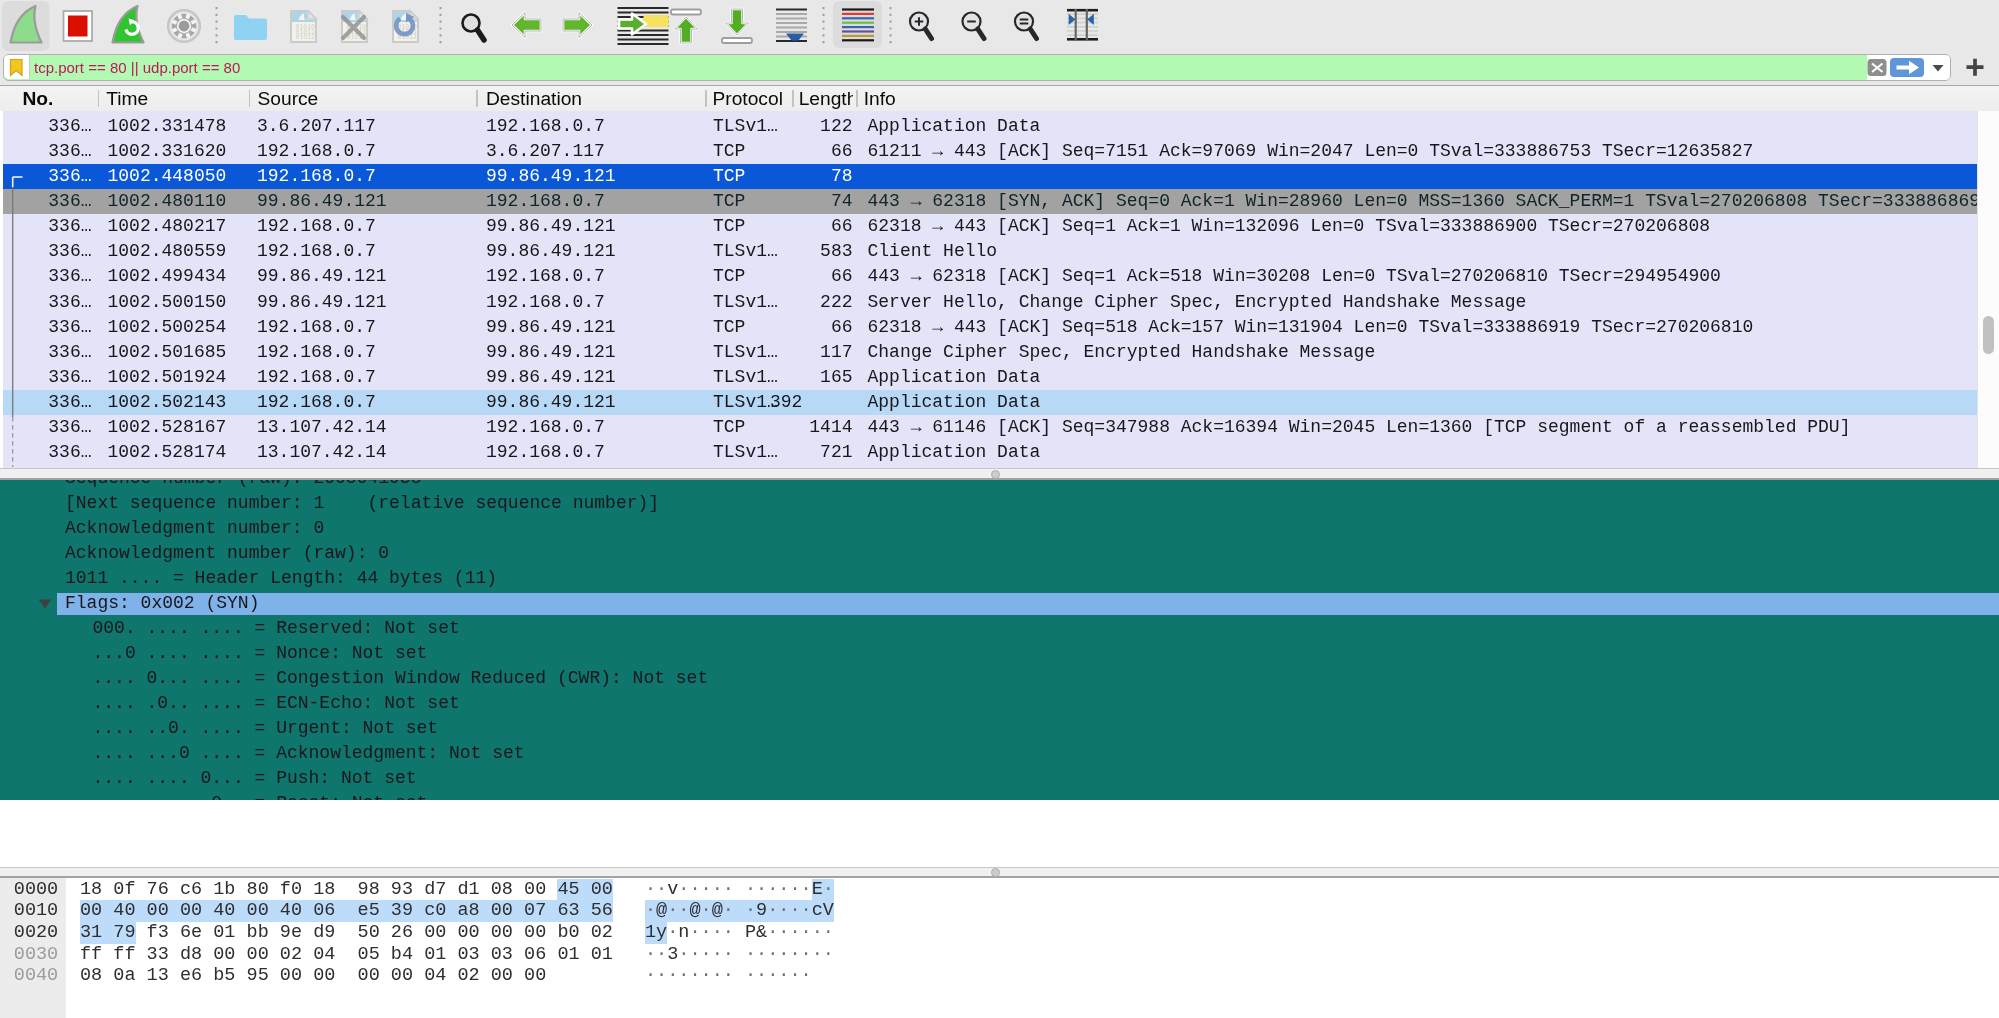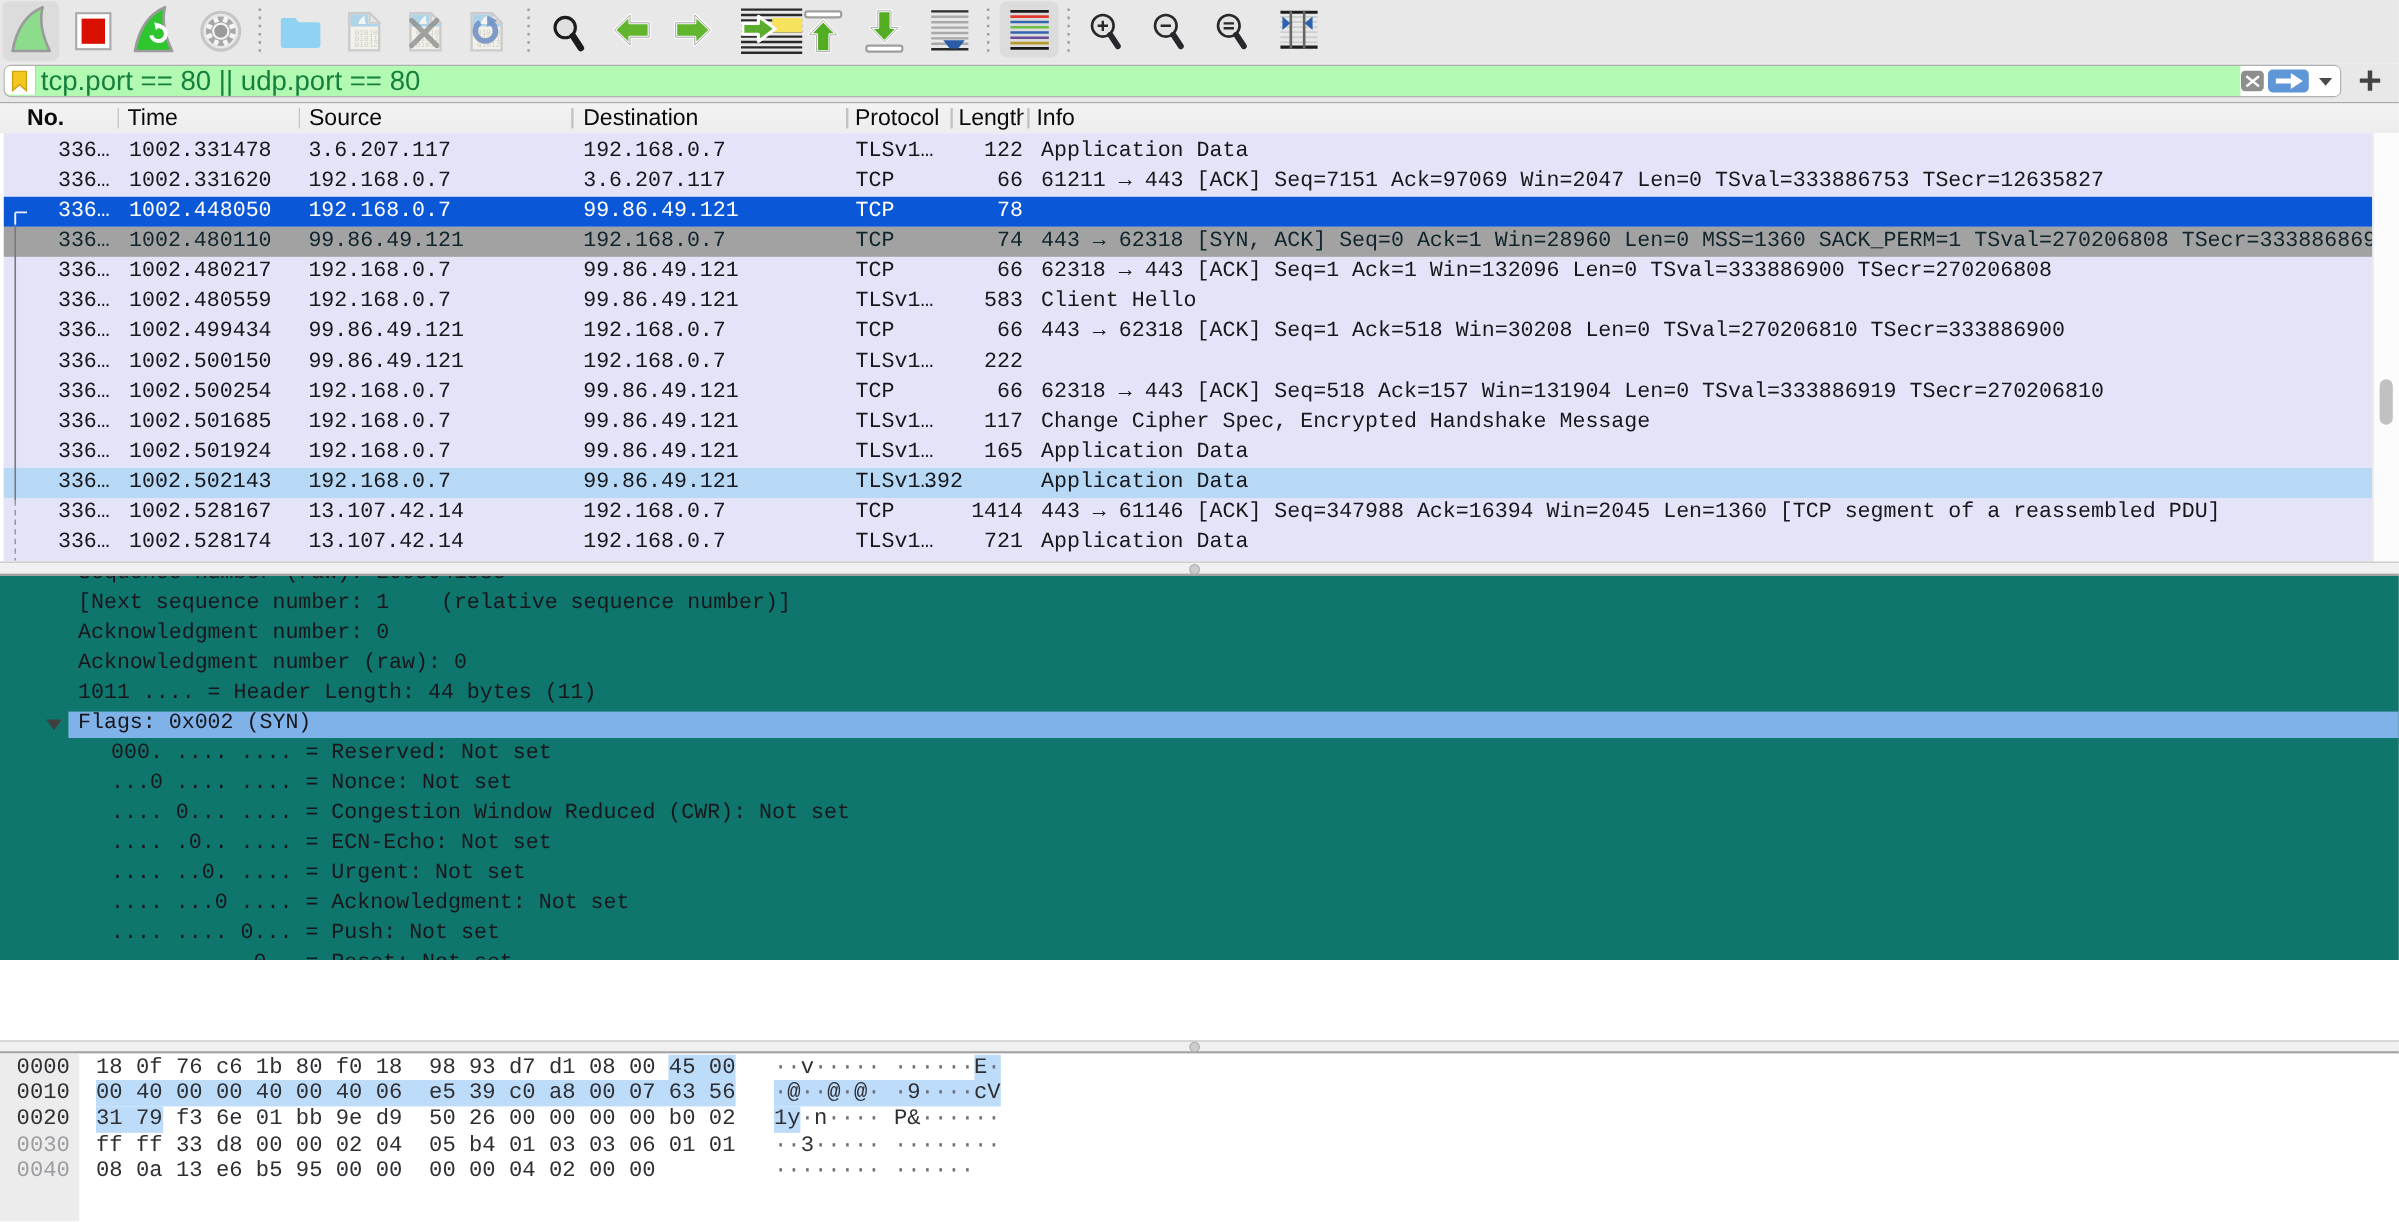--- a/index.html
+++ b/index.html
@@ -4,21 +4,21 @@
 body{width:1999px;height:1018px;position:relative;overflow:hidden;background:#fff;
   font-family:"Liberation Sans",sans-serif;}
 .abs{position:absolute}
 .mono{font-family:"Liberation Mono",monospace;white-space:pre}
 
 #toolbar{left:0;top:0;width:1999px;height:53px;background:#e8e8e8}
 #filterarea{left:0;top:53px;width:1999px;height:33px;background:#e8e8e8}
 #ffield{left:3px;top:53.5px;width:1948px;height:27.5px;background:#b2fab2;border:1.5px solid #b0b0b0;border-radius:6px;box-sizing:border-box}
 #fbook{left:0;top:0;width:25px;height:24.5px;background:#fff;border-right:1px solid #c8c8c8;border-radius:4.5px 0 0 4.5px}
 #fright{right:0;top:0;bottom:0;width:83px;background:#fff;border-radius:0 4.5px 4.5px 0}
-#ftext{left:30px;top:0;height:24.5px;line-height:25px;font-size:23px;color:#15803d}
+#ftext{left:30px;top:0;height:24.5px;line-height:25px;font-size:15px;color:#be185d}
 
 #phdr{left:0;top:85px;width:1999px;height:26px;background:linear-gradient(#f3f3f3,#ededed);border-top:1.5px solid #a9a9a9;box-sizing:border-box}
 .hlbl{top:3px;height:20px;line-height:20px;font-size:19.2px;color:#0a0a0a;position:absolute;overflow:hidden}
 .hdiv{top:4px;height:17px;width:1.5px;background:#c3c3c3;position:absolute}
 
 #plist{left:3px;top:111px;width:1974px;height:356.6px;background:#e4e4f9;overflow:hidden}
 .prow{left:0;width:1974px;height:25.15px;line-height:25.15px;font-size:18px;color:#17171c;position:absolute}
 .prow.sel{background:#0a58d8;color:#fff}
 .prow.gray{background:#a2a2a2;color:#10242c}
 .prow.lblue{background:#b7d9f6}
@@ -248,29 +248,30 @@
 <span class="pc" style="left:767px;width:82.5px;text-align:right">583</span>
 <span class="pc" style="left:864.5px">Client Hello</span>
 </div>
 <div class="prow mono " style="top:153.39999999999998px">
 <span class="pc" style="left:0;width:88.5px;text-align:right">336…</span>
 <span class="pc" style="left:104.5px">1002.499434</span>
 <span class="pc" style="left:254px">99.86.49.121</span>
 <span class="pc" style="left:483px">192.168.0.7</span>
 <span class="pc" style="left:710px">TCP</span>
 <span class="pc" style="left:767px;width:82.5px;text-align:right">66</span>
-<span class="pc" style="left:864.5px">443 → 62318 [ACK] Seq=1 Ack=518 Win=30208 Len=0 TSval=270206810 TSecr=333886900</span>
+<span class="pc" style="left:864.5px">443 → 62318 [ACK] Seq=1 Ack=518 Win=30208 Len=0 TSval=270206810 TSecr=294954900</span>
 </div>
 <div class="prow mono " style="top:178.54999999999998px">
 <span class="pc" style="left:0;width:88.5px;text-align:right">336…</span>
 <span class="pc" style="left:104.5px">1002.500150</span>
 <span class="pc" style="left:254px">99.86.49.121</span>
 <span class="pc" style="left:483px">192.168.0.7</span>
 <span class="pc" style="left:710px">TLSv1…</span>
 <span class="pc" style="left:767px;width:82.5px;text-align:right">222</span>
+<span class="pc" style="left:864.5px">Server Hello, Change Cipher Spec, Encrypted Handshake Message</span>
 </div>
 <div class="prow mono " style="top:203.7px">
 <span class="pc" style="left:0;width:88.5px;text-align:right">336…</span>
 <span class="pc" style="left:104.5px">1002.500254</span>
 <span class="pc" style="left:254px">192.168.0.7</span>
 <span class="pc" style="left:483px">99.86.49.121</span>
 <span class="pc" style="left:710px">TCP</span>
 <span class="pc" style="left:767px;width:82.5px;text-align:right">66</span>
 <span class="pc" style="left:864.5px">62318 → 443 [ACK] Seq=518 Ack=157 Win=131904 Len=0 TSval=333886919 TSecr=270206810</span>
 </div>

